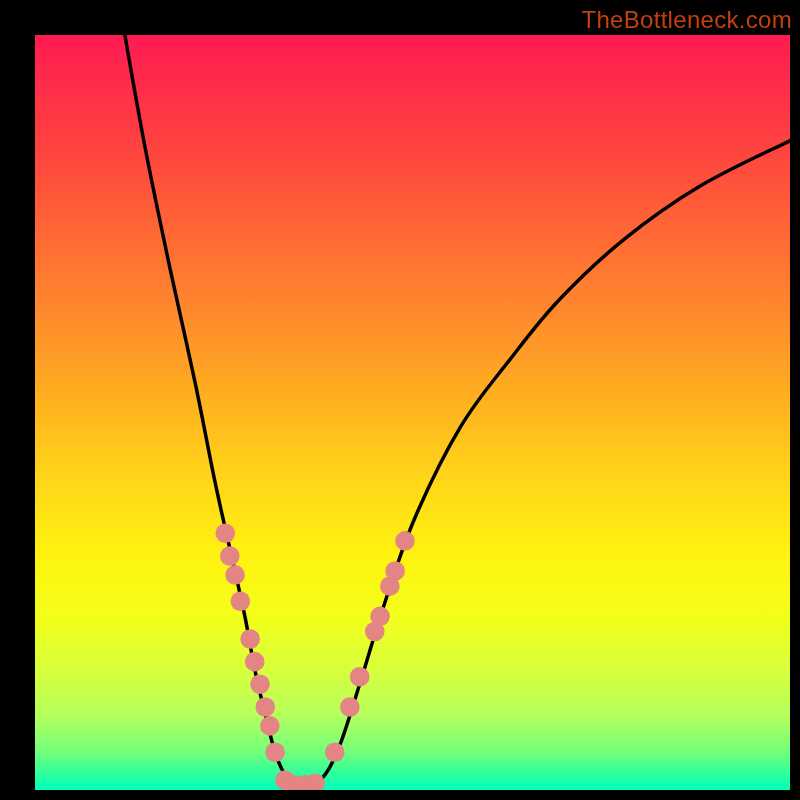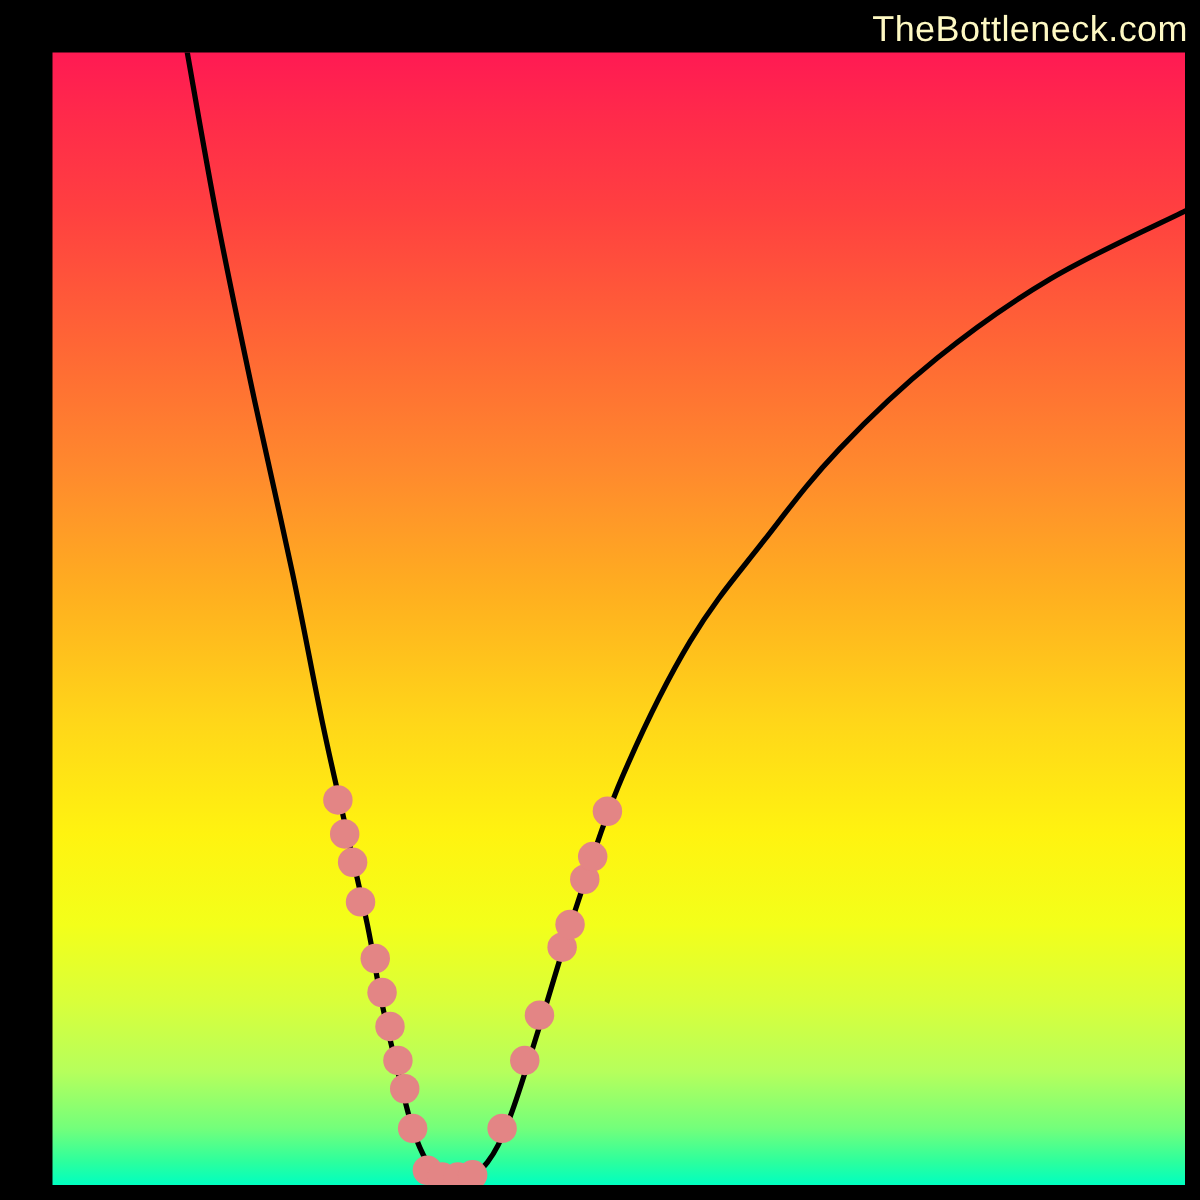--- a/index.html
+++ b/index.html
@@ -36,21 +36,21 @@
       #d8ff3b 84%,
       #b6ff5c 90%,
       #73ff7b 95%,
       #2bff9e 98%,
       #00ffc0 100%);
   }
   .watermark {
     position: absolute;
     top: 6px;
     right: 8px;
-    color: #fef9c3;
+    color: #c2410c;
     font-size: 24px;
     letter-spacing: 0.3px;
     font-weight: 500;
   }
   svg.curves {
     position: absolute;
     left: 0;
     top: 0;
     width: 755px;
     height: 755px;

